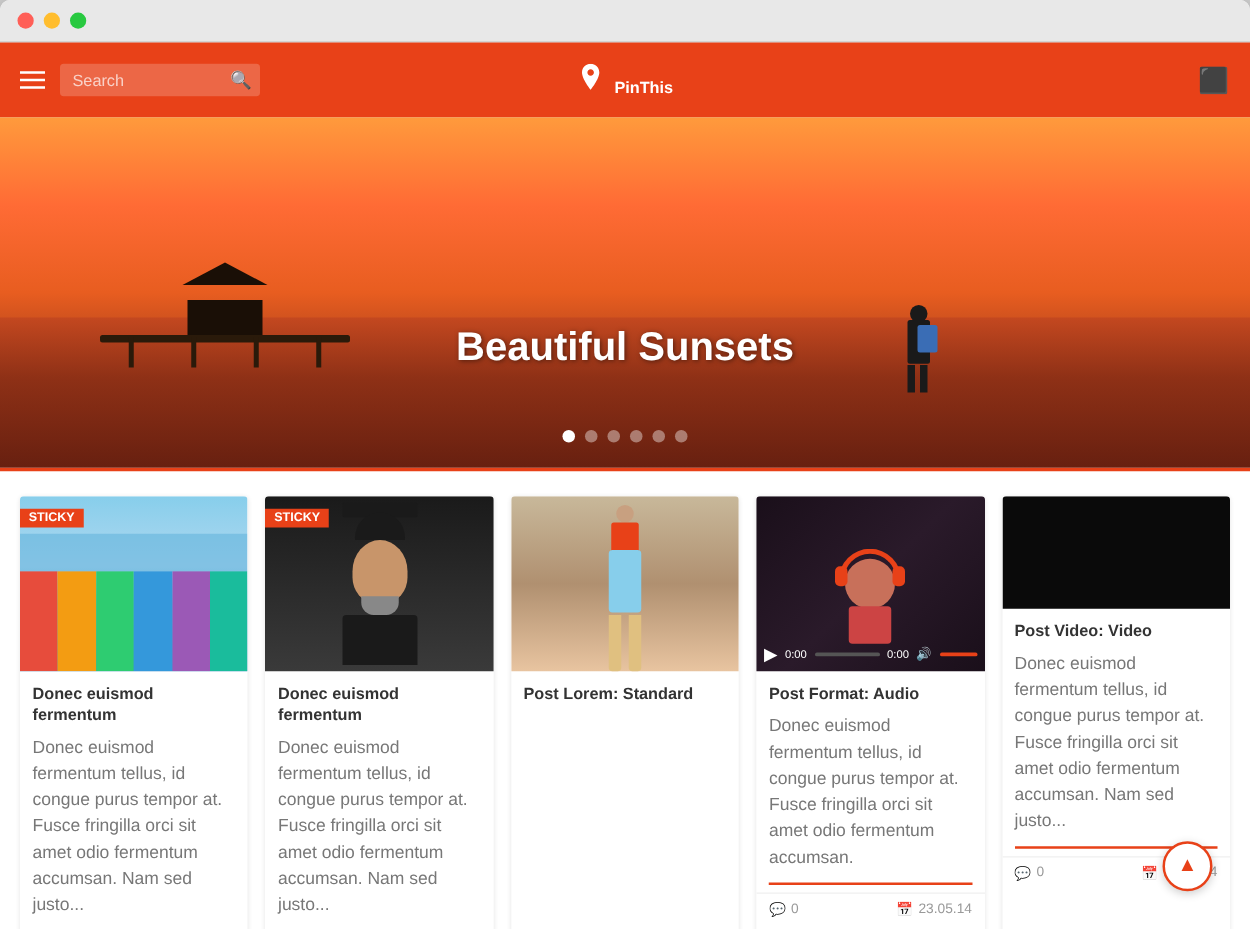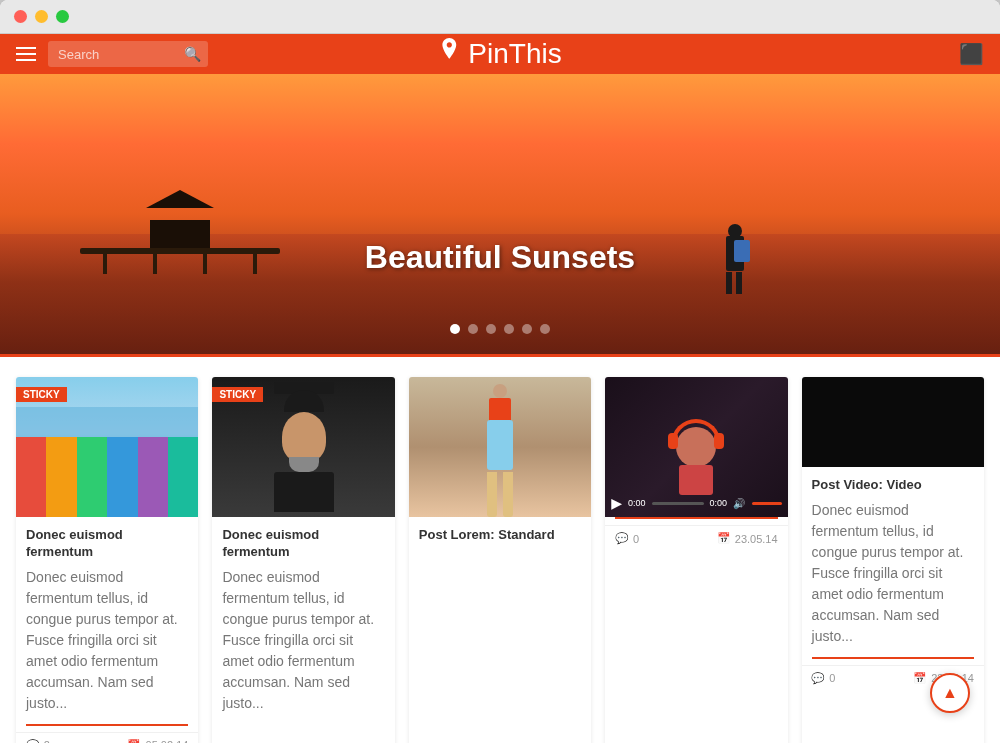--- a/index.html
+++ b/index.html
@@ -5,29 +5,29 @@
     * { margin: 0; padding: 0; box-sizing: border-box; }
     body { font-family: 'Arial', sans-serif; background: #d0d0d0; display: flex; justify-content: center; align-items: center; min-height: 100vh; }
     .browser-window { width: 1000px; min-height: 743px; background: #f5f5f5; border-radius: 8px; overflow: hidden; box-shadow: 0 4px 20px rgba(0,0,0,0.3); }
     .browser-chrome { background: #e8e8e8; padding: 10px 14px; display: flex; align-items: center; gap: 8px; border-bottom: 1px solid #ccc; }
     .browser-btn { width: 13px; height: 13px; border-radius: 50%; display: inline-block; }
     .btn-red { background: #ff5f57; }
     .btn-yellow { background: #ffbd2e; }
     .btn-green { background: #28c940; }
 
     
-    .header { background: #e84118; height: 40px; display: flex; align-items: center; padding: 0 16px; position: relative; }
+    .header { background: #e84118; height: 60px; display: flex; align-items: center; padding: 0 16px; position: relative; }
     .header-left { display: flex; align-items: center; gap: 12px; }
     .hamburger-icon { color: white; font-size: 18px; cursor: pointer; display: flex; flex-direction: column; gap: 4px; }
     .hamburger-icon span { display: block; width: 20px; height: 2px; background: white; }
     .search-box { display: flex; align-items: center; background: rgba(255,255,255,0.2); border-radius: 3px; padding: 5px 10px; gap: 6px; width: 160px; }
     .search-box input { background: transparent; border: none; outline: none; color: white; font-size: 13px; width: 120px; }
     .search-box input::placeholder { color: rgba(255,255,255,0.7); }
     .search-icon-svg { color: white; font-size: 14px; }
-    .header-center { position: absolute; left: 50%; transform: translateX(-50%); display: flex; align-items: flex-start; gap: 8px; color: white; font-size: 28px; font-weight: normal; }
+    .header-center { position: absolute; left: 50%; transform: translateX(-50%); display: flex; align-items: flex-end; gap: 8px; color: white; font-size: 13px; font-weight: bold; }
     .pin-icon { width: 22px; height: 26px; }
     .header-right { margin-left: auto; color: white; }
     .login-icon { font-size: 20px; cursor: pointer; }
 
     
     .nav { background: white; height: 36px; display: flex; align-items: center; justify-content: center; gap: 36px; border-bottom: 1px solid #e0e0e0; }
     .nav a { text-decoration: none; color: #555; font-size: 13px; }
 
     
     .hero { position: relative; height: 280px; overflow: hidden; background: linear-gradient(to bottom, #f7a84b 0%, #e8652a 30%, #c04020 60%, #8b3020 100%); }
@@ -259,20 +259,24 @@
             <span class="play-btn">▶</span>
             <span class="time-text">0:00</span>
             <div class="progress-bar">
               <div class="progress-fill"></div>
             </div>
             <span class="time-text">0:00</span>
             <span class="sound-icon">🔊</span>
             <div class="volume-bar"></div>
           </div>
         </div>
+        <div class="card-body">
+          <div class="card-title">Post Format: Audio</div>
+          <div class="card-text">Donec euismod fermentum tellus, id congue purus tempor at. Fusce fringilla orci sit amet odio fermentum accumsan.</div>
+        </div>
         <div style="height:2px;background:#e84118;margin:0 10px;"></div>
         <div class="card-footer">
           <div class="card-meta">
             <span>💬</span>
             <span>0</span>
           </div>
           <div class="card-meta">
             <span>📅</span>
             <span>23.05.14</span>
           </div>

